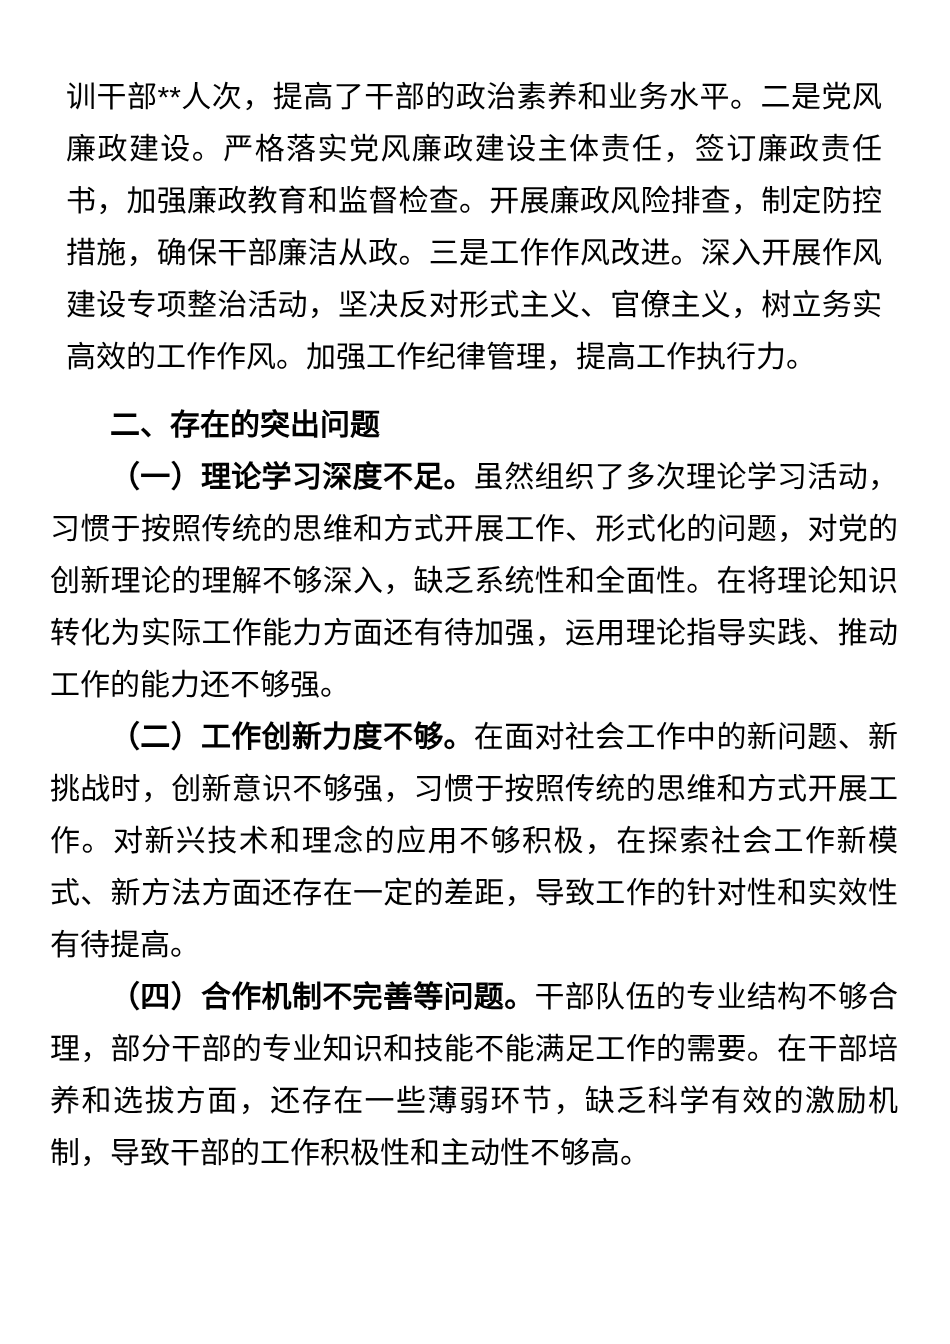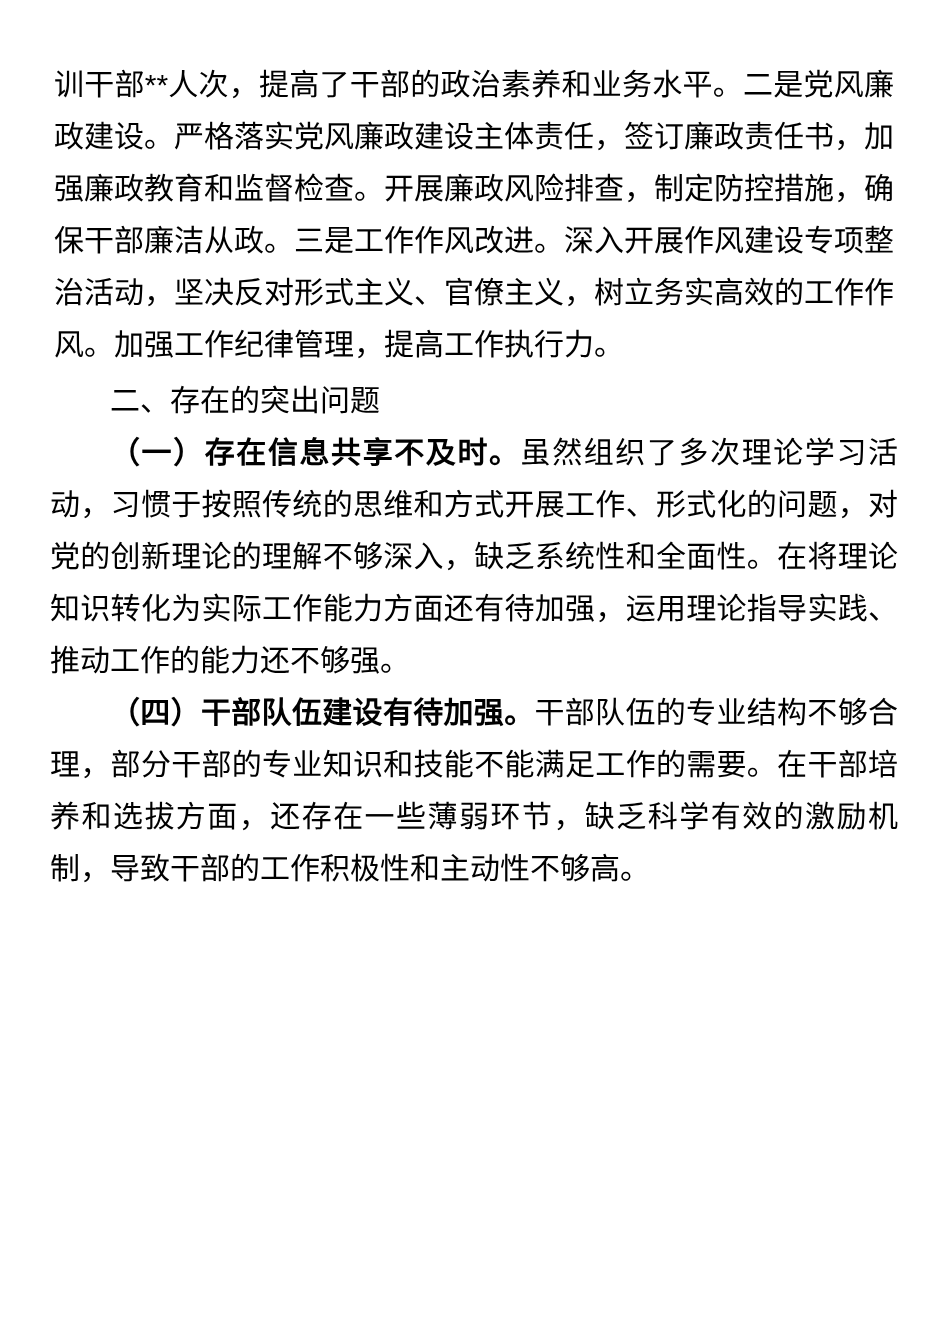--- a/index.html
+++ b/index.html
@@ -24,52 +24,53 @@
     font-size: 30px;
     line-height: 52px;
     color: #000000;
     text-align: justify;
     text-justify: inter-ideograph;
     letter-spacing: 0px;
   }
 
   
   p.para {
-    margin: 4px;
+    margin: 16px;
     text-indent: 0;
   }
 
   
   p.indent {
     margin: 0;
     text-indent: 60px;
   }
 
   
   p.section-heading {
     margin: 0;
     text-indent: 60px;
-    font-weight: normal;
+    font-weight: bold;
   }
 
   
   .lead {
     font-weight: bold;
   }
 </style>
 </head>
 <body>
 
 <div class="page">
   <div class="doc-body">
 
     <p class="para">训干部**人次，提高了干部的政治素养和业务水平。二是党风廉政建设。严格落实党风廉政建设主体责任，签订廉政责任书，加强廉政教育和监督检查。开展廉政风险排查，制定防控措施，确保干部廉洁从政。三是工作作风改进。深入开展作风建设专项整治活动，坚决反对形式主义、官僚主义，树立务实高效的工作作风。加强工作纪律管理，提高工作执行力。</p>
 
     <p class="section-heading">二、存在的突出问题</p>
 
-    <p class="indent"><span class="lead">（一）存在信息共享不及时。</span><span>虽然组织了多次理论学习活动，习惯于按照传统的思维和方式开展工作、形式化的问题，对党的创新理论的理解不够深入，缺乏系统性和全面性。在将理论知识转化为实际工作能力方面还有待加强，运用理论指导实践、推动工作的能力还不够强。</span></p>
+    <p class="indent"><span class="lead">（一）理论学习深度不足。</span><span>虽然组织了多次理论学习活动，习惯于按照传统的思维和方式开展工作、形式化的问题，对党的创新理论的理解不够深入，缺乏系统性和全面性。在将理论知识转化为实际工作能力方面还有待加强，运用理论指导实践、推动工作的能力还不够强。</span></p>
+
+    <p class="indent"><span class="lead">（二）工作创新力度不够。</span><span>在面对社会工作中的新问题、新挑战时，创新意识不够强，习惯于按照传统的思维和方式开展工作。对新兴技术和理念的应用不够积极，在探索社会工作新模式、新方法方面还存在一定的差距，导致工作的针对性和实效性有待提高。</span></p>
 
 
-
-    <p class="indent"><span class="lead">（四）干部队伍建设有待加强。</span><span>干部队伍的专业结构不够合理，部分干部的专业知识和技能不能满足工作的需要。在干部培养和选拔方面，还存在一些薄弱环节，缺乏科学有效的激励机制，导致干部的工作积极性和主动性不够高。</span></p>
+    <p class="indent"><span class="lead">（四）合作机制不完善等问题。</span><span>干部队伍的专业结构不够合理，部分干部的专业知识和技能不能满足工作的需要。在干部培养和选拔方面，还存在一些薄弱环节，缺乏科学有效的激励机制，导致干部的工作积极性和主动性不够高。</span></p>
 
   </div>
 </div>
 
 </body></html>

